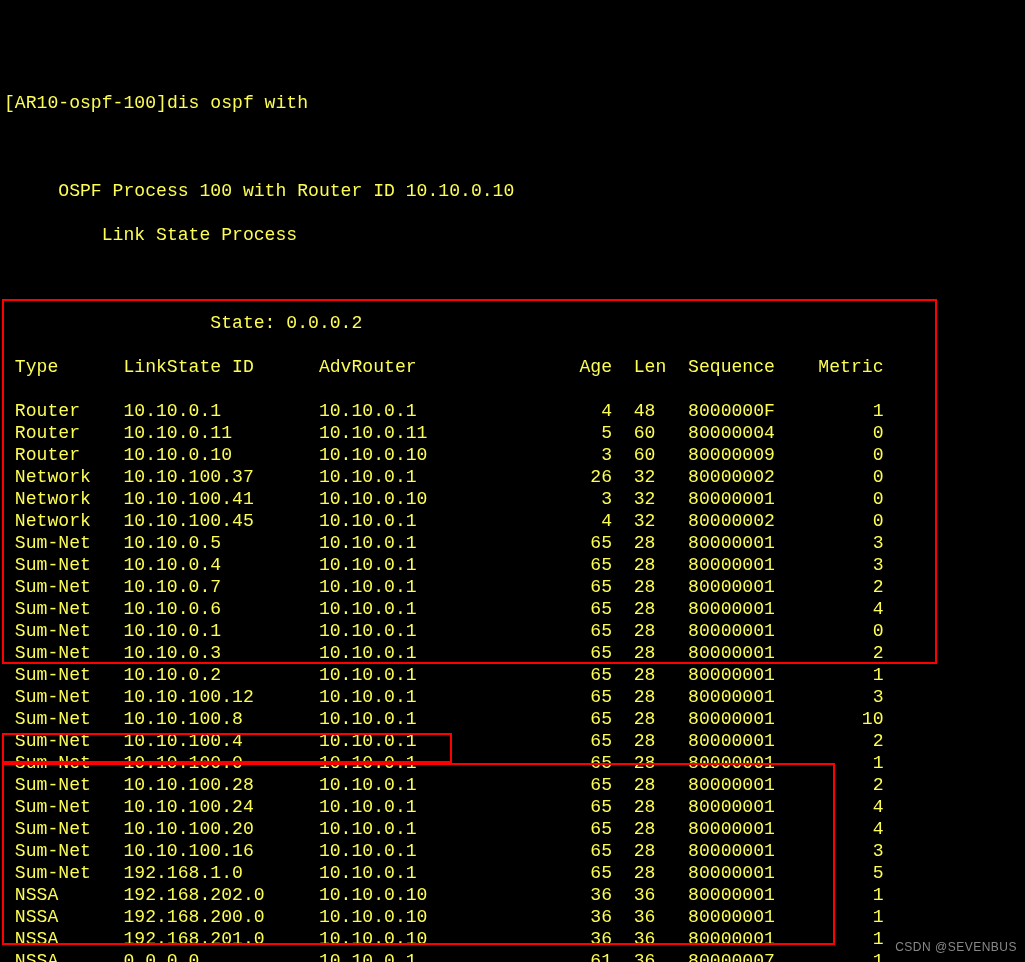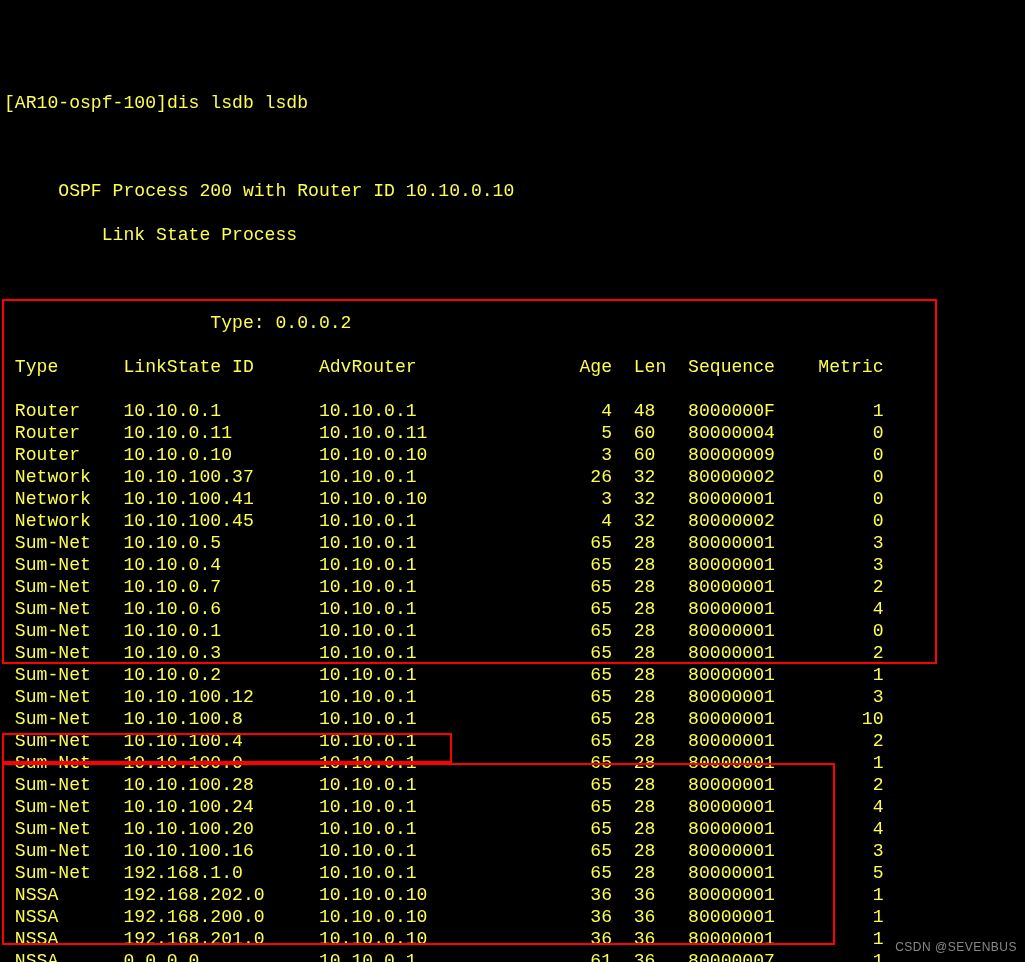--- a/index.html
+++ b/index.html
@@ -5,26 +5,26 @@
     body{margin:0;padding:4px 0 0 4px;background:#000;color:#fcfc54;font-family:"Courier New",monospace;font-size:18.1px;line-height:22px;white-space:pre;overflow:hidden;width:1025px;height:962px;box-sizing:border-box}
     .row{display:block}
     .hl{position:absolute;border:2px solid red;box-sizing:border-box}
     .wm{position:absolute;right:8px;bottom:4px;color:#888;font-family:Arial,sans-serif;font-size:12px;letter-spacing:0.5px}
   </style>
 </head>
 <body>
 
 
 
-<span class="row"><span>[AR10-ospf-100]</span><span>dis lsdb lsdb</span></span>
+<span class="row"><span>[AR10-ospf-100]</span><span>dis ospf with</span></span>
 <span class="row"> </span>
-<span class="row">     <span>OSPF Process 200 with Router ID 10.10.0.10</span></span>
+<span class="row">     <span>OSPF Process 100 with Router ID 10.10.0.10</span></span>
 <span class="row">         <span>Link State Process</span></span>
 <span class="row"> </span>
-<span class="row">                   <span>Type: 0.0.0.2</span></span>
+<span class="row">                   <span>State: 0.0.0.2</span></span>
 <span class="row" id="hdr"> Type      LinkState ID      AdvRouter               Age  Len  Sequence    Metric</span>
 <div id="tbl"><span class="row"> Router    10.10.0.1         10.10.0.1                 4  48   8000000F         1</span><span class="row"> Router    10.10.0.11        10.10.0.11                5  60   80000004         0</span><span class="row"> Router    10.10.0.10        10.10.0.10                3  60   80000009         0</span><span class="row"> Network   10.10.100.37      10.10.0.1                26  32   80000002         0</span><span class="row"> Network   10.10.100.41      10.10.0.10                3  32   80000001         0</span><span class="row"> Network   10.10.100.45      10.10.0.1                 4  32   80000002         0</span><span class="row"> Sum-Net   10.10.0.5         10.10.0.1                65  28   80000001         3</span><span class="row"> Sum-Net   10.10.0.4         10.10.0.1                65  28   80000001         3</span><span class="row"> Sum-Net   10.10.0.7         10.10.0.1                65  28   80000001         2</span><span class="row"> Sum-Net   10.10.0.6         10.10.0.1                65  28   80000001         4</span><span class="row"> Sum-Net   10.10.0.1         10.10.0.1                65  28   80000001         0</span><span class="row"> Sum-Net   10.10.0.3         10.10.0.1                65  28   80000001         2</span><span class="row"> Sum-Net   10.10.0.2         10.10.0.1                65  28   80000001         1</span><span class="row"> Sum-Net   10.10.100.12      10.10.0.1                65  28   80000001         3</span><span class="row"> Sum-Net   10.10.100.8       10.10.0.1                65  28   80000001        10</span><span class="row"> Sum-Net   10.10.100.4       10.10.0.1                65  28   80000001         2</span><span class="row"> Sum-Net   10.10.100.0       10.10.0.1                65  28   80000001         1</span><span class="row"> Sum-Net   10.10.100.28      10.10.0.1                65  28   80000001         2</span><span class="row"> Sum-Net   10.10.100.24      10.10.0.1                65  28   80000001         4</span><span class="row"> Sum-Net   10.10.100.20      10.10.0.1                65  28   80000001         4</span><span class="row"> Sum-Net   10.10.100.16      10.10.0.1                65  28   80000001         3</span><span class="row"> Sum-Net   192.168.1.0       10.10.0.1                65  28   80000001         5</span><span class="row"> NSSA      192.168.202.0     10.10.0.10               36  36   80000001         1</span><span class="row"> NSSA      192.168.200.0     10.10.0.10               36  36   80000001         1</span><span class="row"> NSSA      192.168.201.0     10.10.0.10               36  36   80000001         1</span><span class="row"> NSSA      0.0.0.0           10.10.0.1                61  36   80000007         1</span></div>
 
 <div class="hl" style="left:2px;top:299px;width:935px;height:365px"></div>
 <div class="hl" style="left:2px;top:733px;width:450px;height:30px"></div>
 <div class="hl" style="left:2px;top:763px;width:833px;height:182px"></div>
 
 <div class="wm">CSDN @SEVENBUS</div>
 
 

